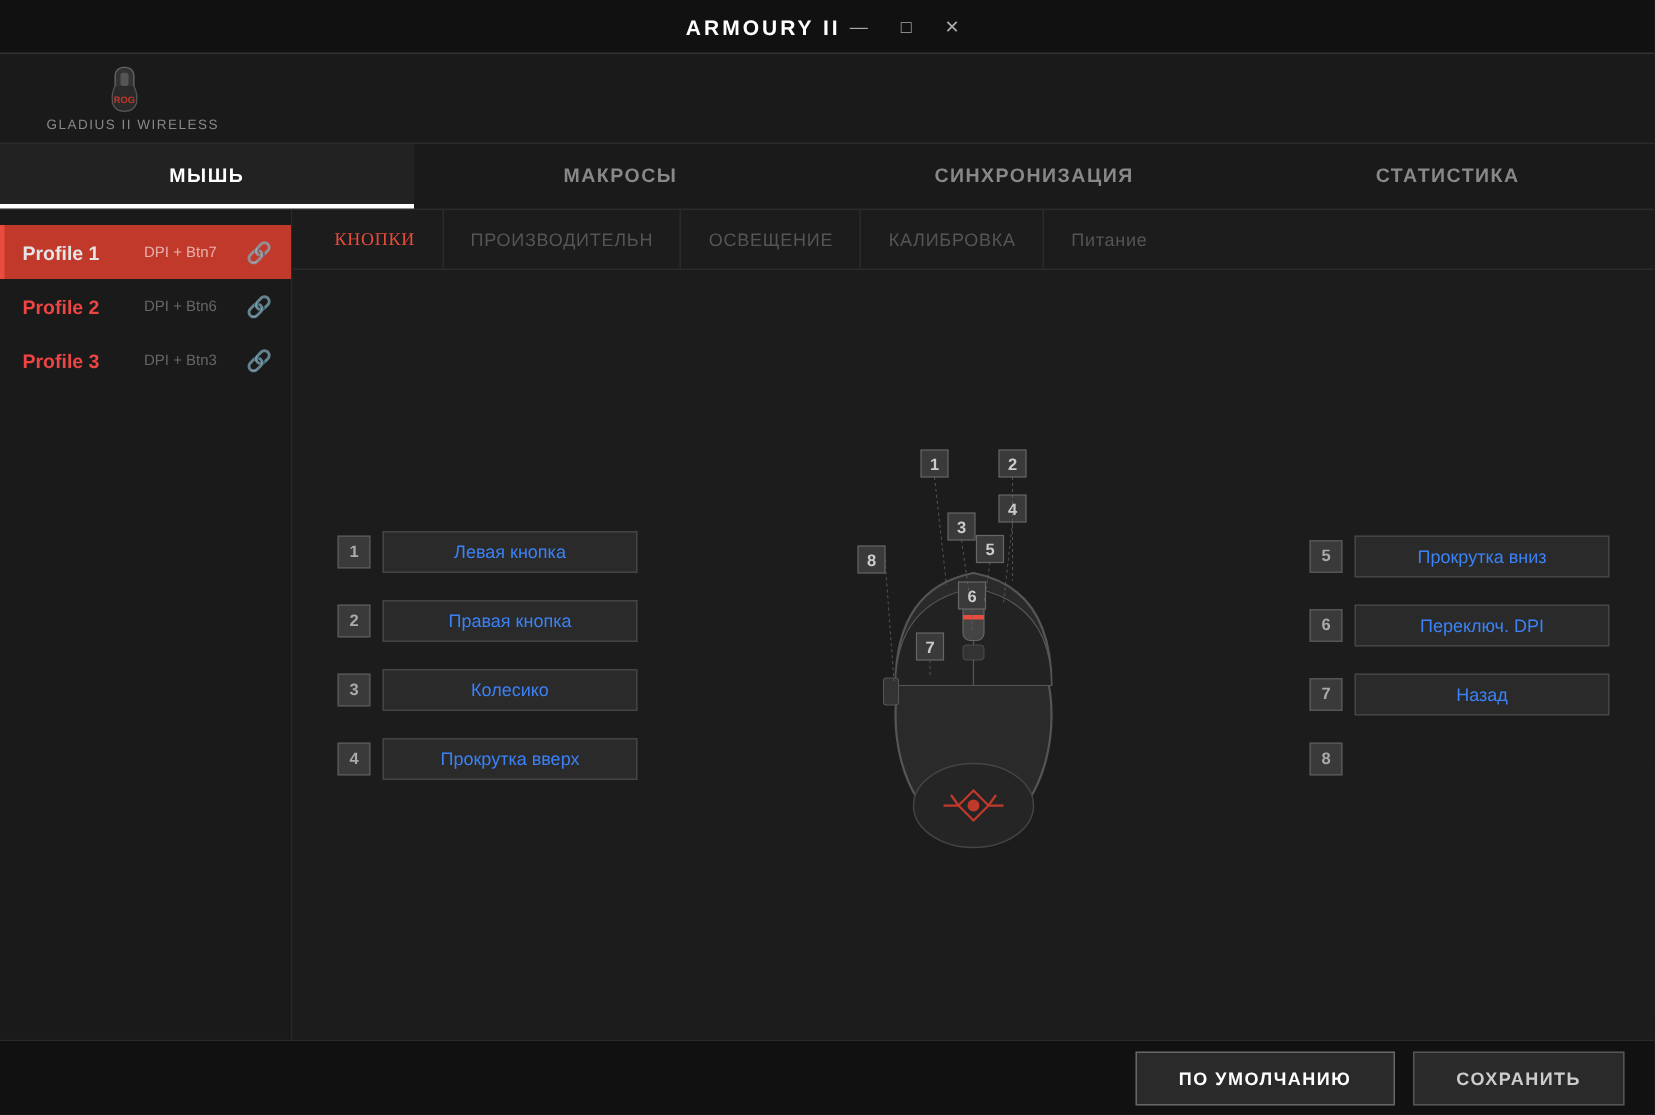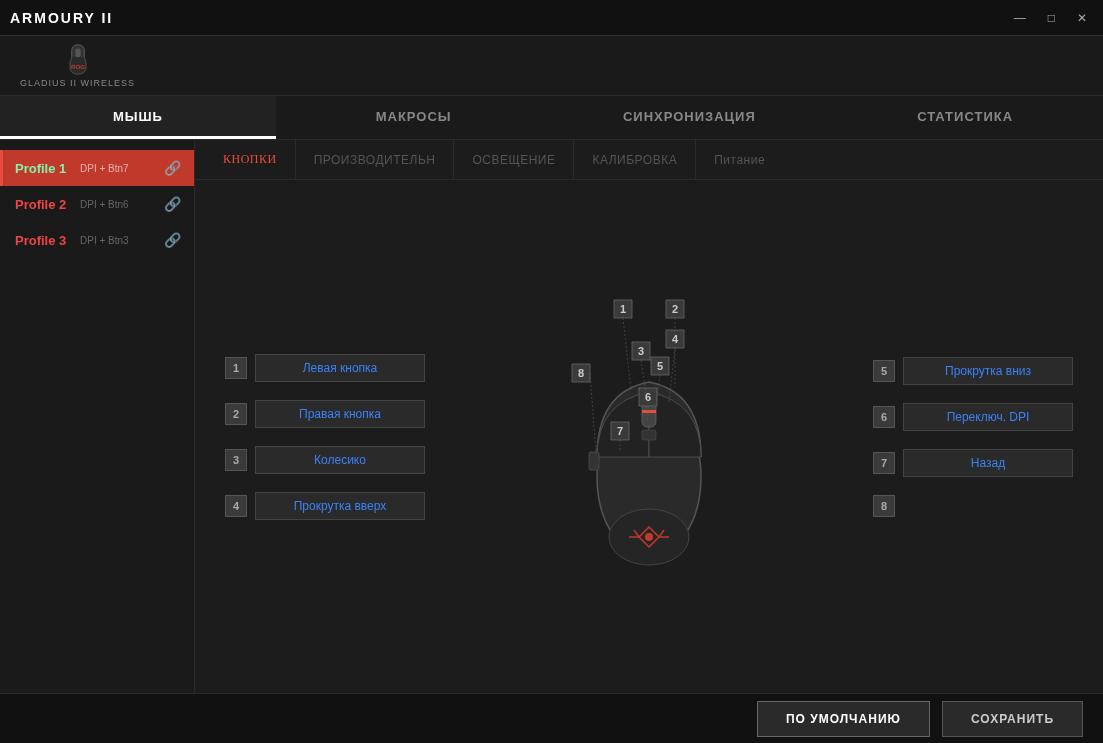--- a/index.html
+++ b/index.html
@@ -12,21 +12,21 @@
       overflow: hidden;
       user-select: none;
     }
 
     
     .titlebar {
       background: #111;
       height: 36px;
       display: flex;
       align-items: center;
-      justify-content: space-between;
+      justify-content: center;
       padding: 0 10px;
       border-bottom: 1px solid #333;
     }
     .titlebar-title {
       font-size: 14px;
       font-weight: bold;
       color: #fff;
       letter-spacing: 2px;
     }
     .titlebar-controls {
@@ -57,20 +57,21 @@
     }
     .device-icon {
       width: 28px;
       height: 32px;
     }
     .device-name {
       font-size: 9px;
       color: #888;
       letter-spacing: 1px;
       margin-top: 2px;
+      margin-left: 11px;
     }
 
     
     .main-tabs {
       display: flex;
       background: #1a1a1a;
       border-bottom: 1px solid #2a2a2a;
       height: 44px;
     }
     .main-tab {
@@ -112,28 +113,28 @@
       cursor: pointer;
       border-left: 3px solid transparent;
     }
     .profile-item.active {
       background: #c0392b;
       border-left: 3px solid #e74c3c;
     }
     .profile-name {
       font-size: 13px;
       font-weight: 600;
-      color: #86efac;
+      color: #e5e5e5;
       min-width: 65px;
     }
     .profile-item:not(.active) .profile-name { color: #ef4444; }
     .profile-subtitle {
       font-size: 10px;
       color: rgba(255,255,255,0.6);
-      margin-left: 0;
+      margin-left: 16px;
       flex: 1;
     }
     .profile-item:not(.active) .profile-subtitle { color: #666; }
     .profile-link-icon {
       margin-left: auto;
       font-size: 14px;
       opacity: 0.7;
     }
 
     

